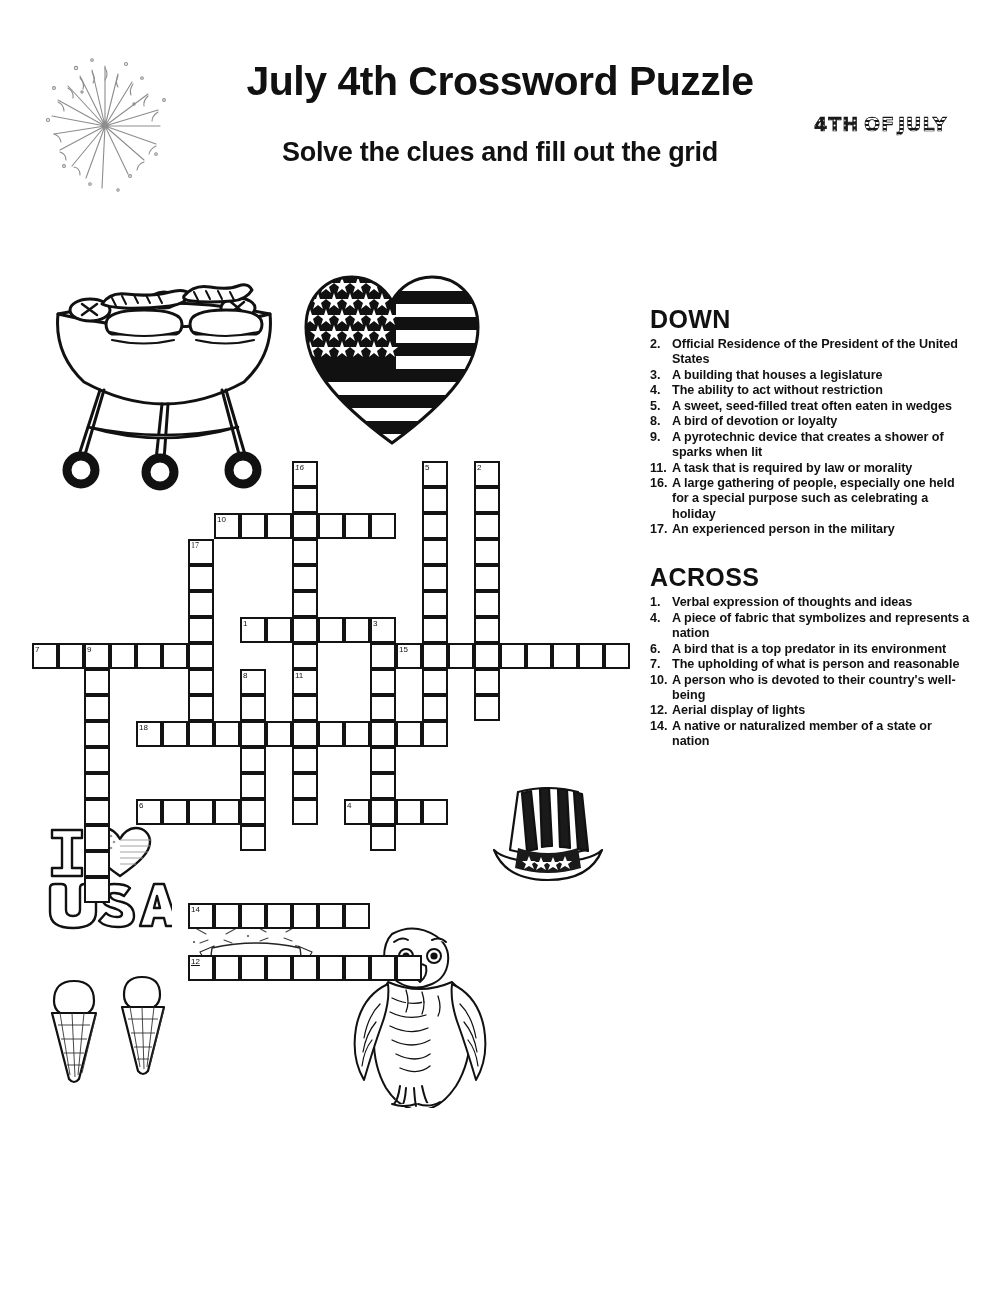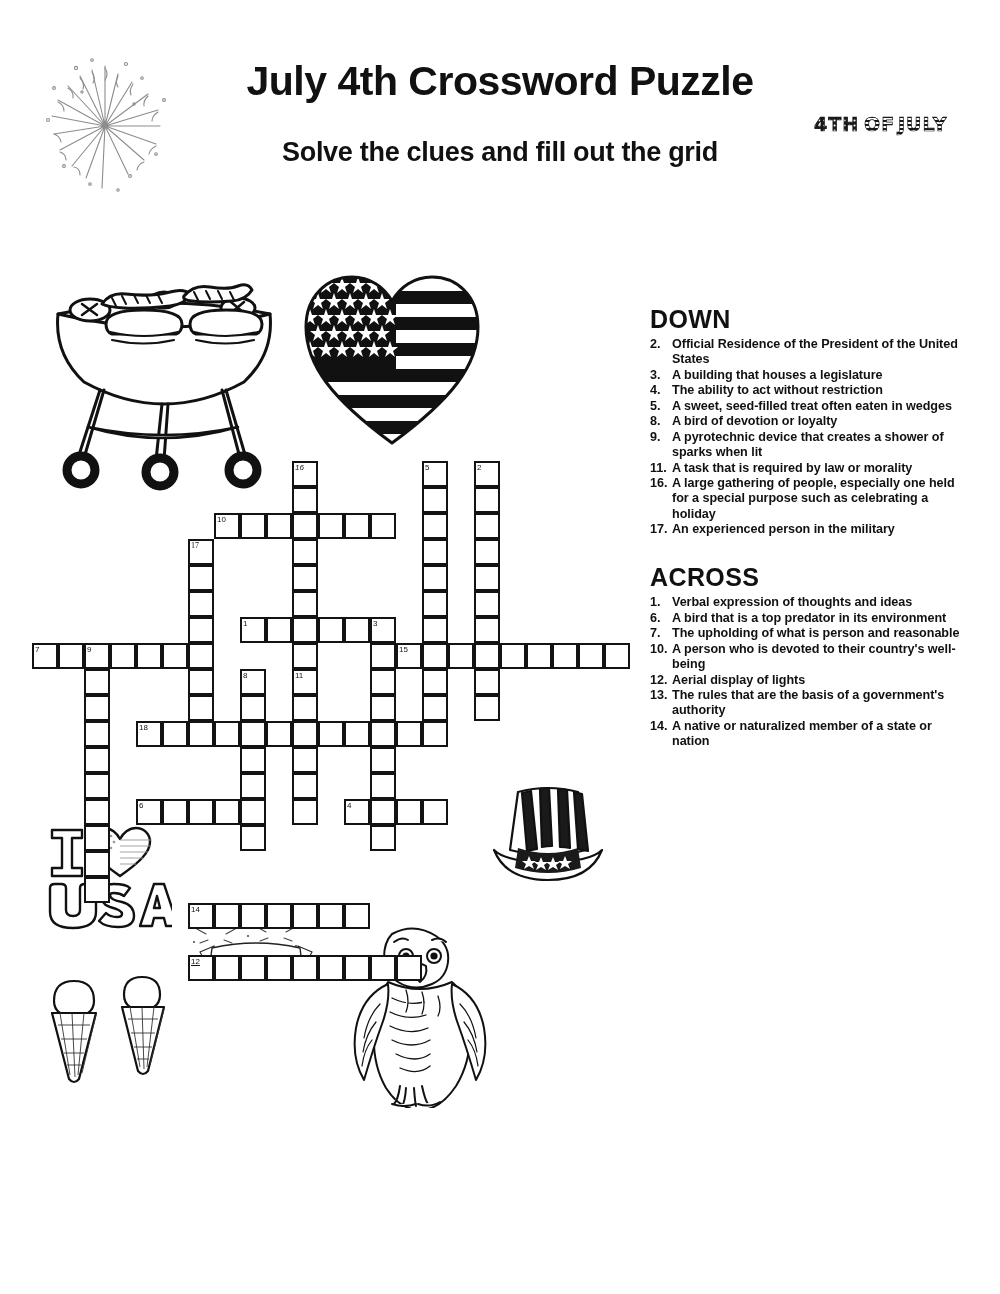--- a/index.html
+++ b/index.html
@@ -489,25 +489,25 @@
       <li class="clue-item"><span class="clue-num">8.</span><span class="clue-text">A bird of devotion or loyalty</span></li>
       <li class="clue-item"><span class="clue-num">9.</span><span class="clue-text">A pyrotechnic device that creates a shower of sparks when lit</span></li>
       <li class="clue-item"><span class="clue-num">11.</span><span class="clue-text">A task that is required by law or morality</span></li>
       <li class="clue-item"><span class="clue-num">16.</span><span class="clue-text">A large gathering of people, especially one held for a special purpose such as celebrating a holiday</span></li>
       <li class="clue-item"><span class="clue-num">17.</span><span class="clue-text">An experienced person in the military</span></li>
     </ul>
 
   <h3 class="clue-heading" id="across-heading">ACROSS</h3>
   <ul class="clue-list" id="across-list">
       <li class="clue-item"><span class="clue-num">1.</span><span class="clue-text">Verbal expression of thoughts and ideas</span></li>
+      <li class="clue-item"><span class="clue-num">4.</span><span class="clue-text">A piece of fabric that symbolizes and represents a nation</span></li>
       <li class="clue-item"><span class="clue-num">6.</span><span class="clue-text">A bird that is a top predator in its environment</span></li>
       <li class="clue-item"><span class="clue-num">7.</span><span class="clue-text">The upholding of what is person and reasonable</span></li>
       <li class="clue-item"><span class="clue-num">10.</span><span class="clue-text">A person who is devoted to their country's well-being</span></li>
       <li class="clue-item"><span class="clue-num">12.</span><span class="clue-text">Aerial display of lights</span></li>
-      <li class="clue-item"><span class="clue-num">13.</span><span class="clue-text">The rules that are the basis of a government's authority</span></li>
       <li class="clue-item"><span class="clue-num">14.</span><span class="clue-text">A native or naturalized member of a state or nation</span></li>
     </ul>
 </div>
 
 <div id="footer">
   
 
   
 
   

